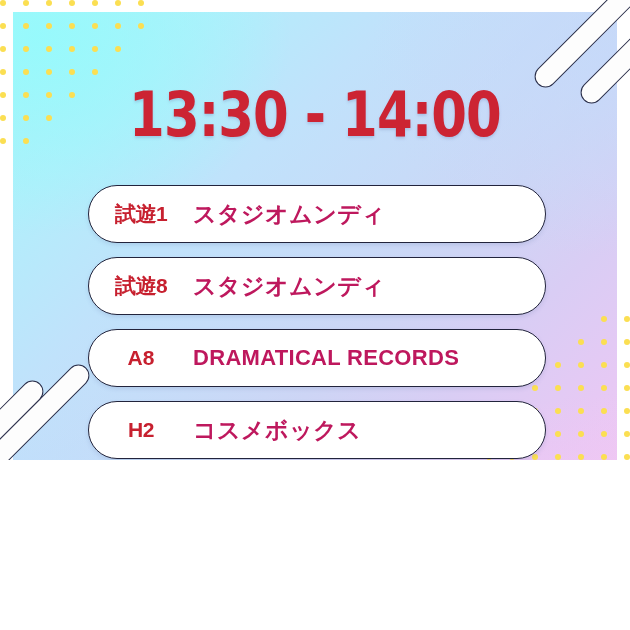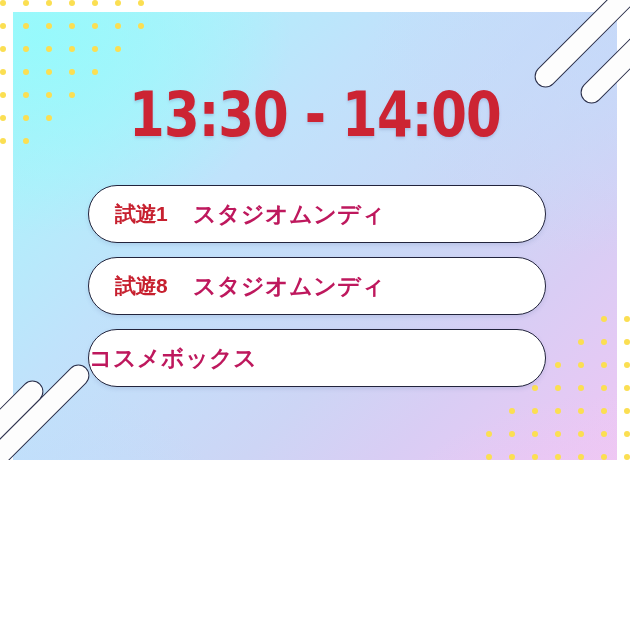--- a/index.html
+++ b/index.html
@@ -235,17 +235,22 @@
   <div class="list">
       <div class="pill">
         <span class="pill-code jp">試遊1</span>
         <span class="pill-name jp">スタジオムンディ</span>
       </div>
       <div class="pill">
         <span class="pill-code jp">試遊8</span>
         <span class="pill-name jp">スタジオムンディ</span>
       </div>
       <div class="pill">
+        <span class="pill-code">A8</span>
+        <span class="pill-name">DRAMATICAL RECORDS</span>
+      </div>
+      <div class="pill">
+        <span class="pill-code jp">H2</span>
         <span class="pill-name jp">コスメボックス</span>
       </div>
     </div>
 
 </div>
 
 </body></html>

